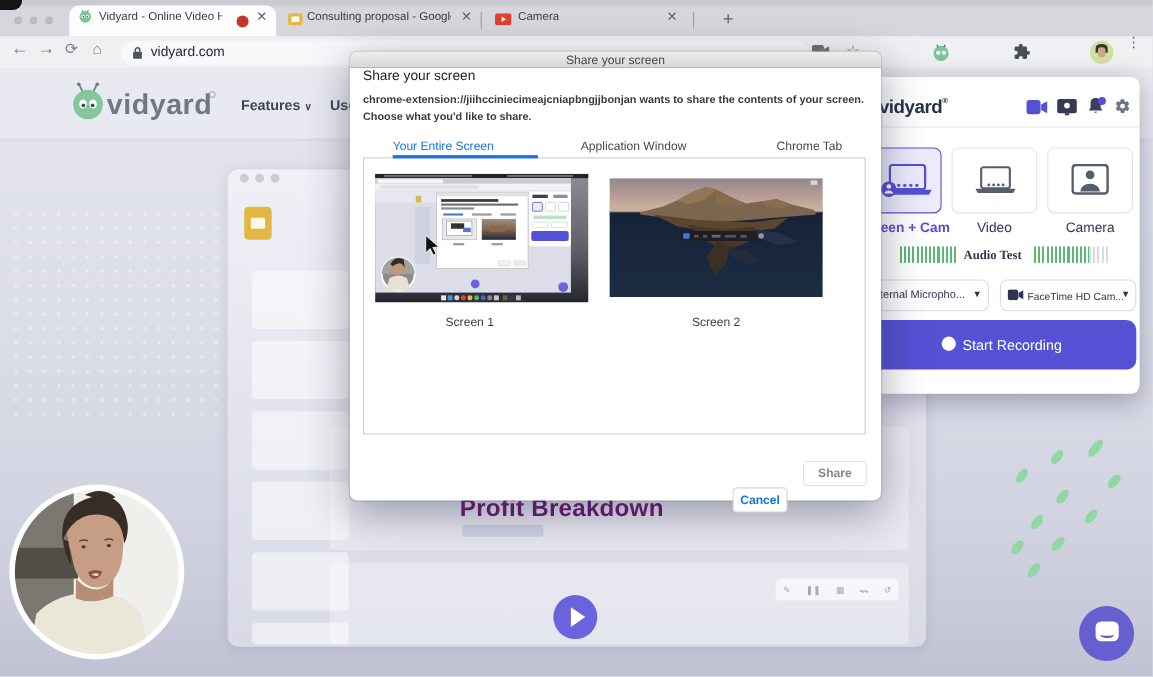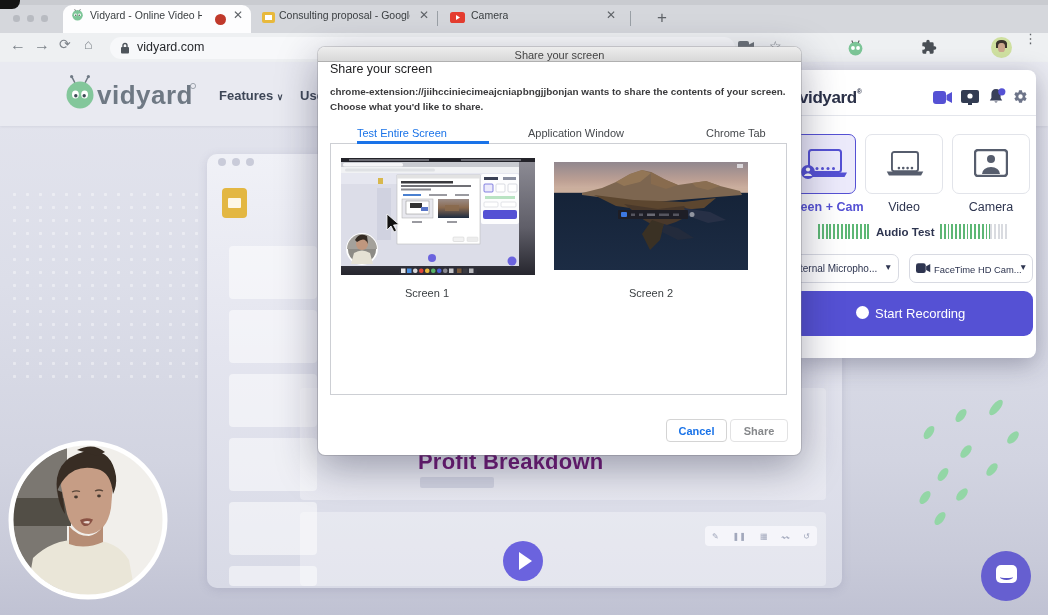--- a/index.html
+++ b/index.html
@@ -254,21 +254,21 @@
   <rect x="1" y="1" width="32" height="26" rx="3" fill="none" stroke="#565d6d" stroke-width="2.4"></rect>
   <circle cx="17" cy="10" r="4" fill="#565d6d"></circle>
   <path d="M8 25 a9 7 0 0 1 18 0 Z" fill="#565d6d"></path>
 </svg>
 <div class="abs" style="left:777px; top:200px; width:90px; text-align:center; font-size:12.5px; color:#5551d4; font-weight:bold; white-space:nowrap; z-index:5;">Screen + Cam</div>
 <div class="abs" style="left:865px; top:200px; width:78px; text-align:center; font-size:12.5px; color:#2e3550; z-index:5;">Video</div>
 <div class="abs" style="left:952px; top:200px; width:78px; text-align:center; font-size:12.5px; color:#2e3550; z-index:5;">Camera</div>
 
 <div class="abs" style="left:818px; top:224px; width:52px; height:15px; z-index:5;
    background:repeating-linear-gradient(90deg,#5db775 0 1.9px,transparent 1.9px 3.8px);"></div>
-<div class="abs" style="left:876px; top:226px; font-size:11.5px; font-weight:bold; color:#2e3550; z-index:5;">Audio Test</div>
+<div class="abs" style="left:876px; top:226px; font-size:11.5px; font-weight:bold; color:#2e3550; z-index:5;font-family:Liberation Serif, serif;">Audio Test</div>
 <div class="abs" style="left:940px; top:224px; width:50px; height:15px; z-index:5;
    background:repeating-linear-gradient(90deg,#5db775 0 1.9px,transparent 1.9px 3.8px);"></div>
 <div class="abs" style="left:990px; top:224px; width:18px; height:15px; z-index:5;
    background:repeating-linear-gradient(90deg,#d9dbe0 0 1.9px,transparent 1.9px 3.8px);"></div>
 
 <div class="abs" style="left:793px; top:254px; width:106px; height:29px; background:#fff; border:1px solid #d8dae2; border-radius:7px; z-index:5;"></div>
 <div class="abs" style="left:800px; top:263px; font-size:10px; color:#2e3550; z-index:5;">ternal Micropho...</div>
 <div class="abs" style="left:884px; top:262px; font-size:8.5px; color:#2e3550; z-index:5;">▼</div>
 <div class="abs" style="left:909px; top:254px; width:124px; height:29px; background:#fff; border:1px solid #d8dae2; border-radius:7px; z-index:5;"></div>
 <svg class="abs" style="left:916px; top:263px; z-index:5;" width="15" height="10" viewBox="0 0 20 13">
@@ -282,21 +282,21 @@
 <div class="abs" style="left:856px; top:306px; width:13px; height:13px; border-radius:50%; background:#fff; z-index:5;"></div>
 <div class="abs" style="left:875px; top:306px; font-size:13px; color:#fff; z-index:5;">Start Recording</div>
 
 <div class="abs" id="dialog" style="left:318px; top:47px; width:483px; height:408px; background:#fff; border-radius:7px; box-shadow:0 12px 40px rgba(30,30,60,0.4), 0 0 0 1px rgba(150,150,150,0.35); z-index:10;"></div>
 <div class="abs" style="left:318px; top:47px; width:483px; height:15px; background:linear-gradient(180deg,#ededed,#d8d8d8); border-bottom:1px solid #b0b0b0; border-radius:7px 7px 0 0; z-index:11;"></div>
 <div class="abs" style="left:318px; top:49px; width:483px; text-align:center; font-size:11px; color:#444; z-index:12;">Share your screen</div>
 <div class="abs" style="left:330px; top:62px; font-size:12.5px; font-weight:500; color:#1e1e20; z-index:11;">Share your screen</div>
 <div class="abs" style="left:330px; top:86px; font-size:9.9px; font-weight:bold; color:#3a3a3c; z-index:11;">chrome-extension://jiihcciniecimeajcniapbngjjbonjan wants to share the contents of your screen.</div>
 <div class="abs" style="left:330px; top:101px; font-size:9.9px; font-weight:bold; color:#3a3a3c; z-index:11;">Choose what you'd like to share.</div>
 
-<div class="abs" style="left:357px; top:127px; font-size:11px; color:#1a73e8; z-index:11;">Test Entire Screen</div>
+<div class="abs" style="left:357px; top:127px; font-size:11px; color:#1a73e8; z-index:11;">Your Entire Screen</div>
 <div class="abs" style="left:528px; top:127px; font-size:11px; color:#46494d; z-index:11;">Application Window</div>
 <div class="abs" style="left:706px; top:127px; font-size:11px; color:#46494d; z-index:11;">Chrome Tab</div>
 <div class="abs" style="left:330px; top:143px; width:457px; height:252px; border:1px solid #cdcfd4; z-index:11;"></div>
 <div class="abs" style="left:357px; top:141px; width:132px; height:2.5px; background:#1a73e8; z-index:12;"></div>
 
 <svg class="abs" style="left:341px; top:158px; z-index:11;" width="194" height="117" viewBox="0 0 194 117">
   <defs>
     <linearGradient id="wall1" x1="0" y1="0" x2="0" y2="1">
       <stop offset="0" stop-color="#8e8d96"></stop>
         <stop offset="0.6" stop-color="#5f5e68"></stop>
@@ -408,14 +408,14 @@
   <rect x="93" y="51.5" width="8" height="2.5" fill="#6a6a74"></rect>
   <rect x="105" y="51.5" width="10" height="2.5" fill="#55555f"></rect>
   <rect x="119" y="51.5" width="6" height="2.5" fill="#55555f"></rect>
   <circle cx="138" cy="52.5" r="2.5" fill="#d8d8dc" opacity="0.6"></circle>
   <rect x="183" y="2" width="6" height="4" fill="#e8e8ec" opacity="0.8"></rect>
 </svg>
 
 <div class="abs" style="left:405px; top:287px; width:66px; font-size:11px; color:#3c4043; z-index:11;">Screen 1</div>
 <div class="abs" style="left:618px; top:287px; width:66px; text-align:center; font-size:11px; color:#3c4043; z-index:11;">Screen 2</div>
 
-<div class="abs" style="left:666px; top:419px; width:61px; height:23px; background:#fff; border:1px solid #d4d4d4; border-radius:4px; z-index:11; text-align:center; line-height:23px; font-size:11px; font-weight:bold; color:#1a73e8;">Cancel</div>
+<div class="abs" style="left:666px; top:443px; width:50px; height:23px; background:#fff; border:1px solid #d4d4d4; border-radius:4px; z-index:11; text-align:center; line-height:23px; font-size:11px; font-weight:bold; color:#1a73e8;">Cancel</div>
 <div class="abs" style="left:730px; top:419px; width:58px; height:23px; background:#ffffff; border:1px solid #e2e2e3; border-radius:4px; z-index:11; text-align:center; line-height:23px; font-size:11px; font-weight:bold; color:#86888b;">Share</div>
 
 </body></html>

